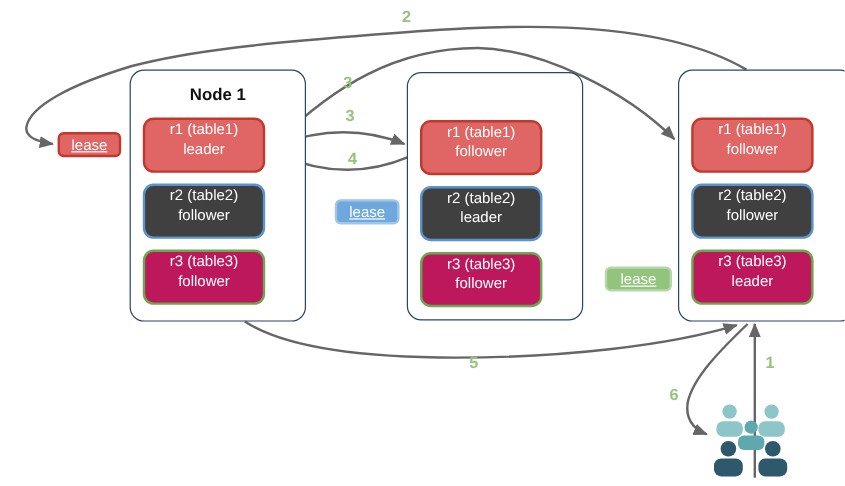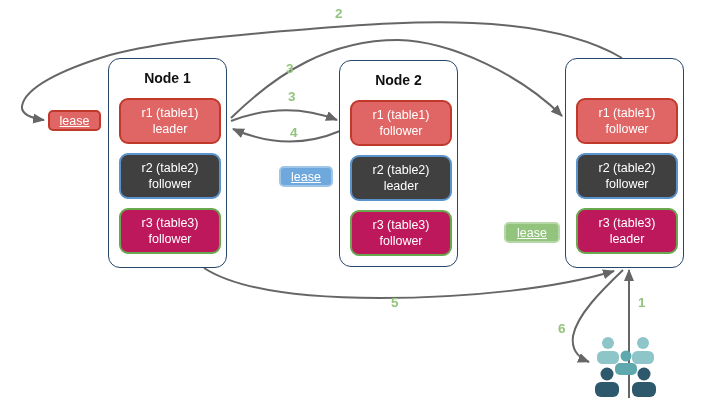--- a/index.html
+++ b/index.html
@@ -2,31 +2,31 @@
 <html><head>
 <meta charset="utf-8">
 <style>
   html,body{margin:0;padding:0;background:#ffffff;}
   .canvas{
     position:relative;width:704px;height:405px;background:#ffffff;
     font-family:"Liberation Sans",sans-serif;overflow:hidden;
   }
   .arrows-layer{position:absolute;left:0;top:0;width:704px;height:405px;}
   .node{
-    position:absolute;width:119px;height:210px;background:#ffffff;
+    position:absolute;width:147px;height:210px;background:#ffffff;
     border:1.5px solid #28456c;border-radius:12px;box-sizing:border-box;
   }
   .node-title{
     text-align:center;font-weight:bold;font-size:14px;color:#111111;
     margin-top:11px;
   }
   .replica{
     position:absolute;left:10px;width:102px;height:46px;border-radius:9px;
     color:#ffffff;text-align:center;display:flex;flex-direction:column;
-    justify-content:center;font-size:12.5px;line-height:1.3;
+    justify-content:flex-start;font-size:12.5px;line-height:1.3;
     border:2px solid transparent;box-sizing:border-box;
   }
   .replica .line{display:block;}
   .replica--red{background:#e06666;border-color:#c0392b;}
   .replica--blue{background:#404040;border-color:#5b93cc;}
   .replica--green{background:#be185d;border-color:#6aa84f;}
   .r-slot-0{top:39px;}
   .r-slot-1{top:94px;}
   .r-slot-2{top:149px;}
   .lease{
@@ -102,21 +102,20 @@
       <span class="line">r2 (table2)</span>
       <span class="line">follower</span>
     </div>
     <div class="replica replica--green r-slot-2">
       <span class="line">r3 (table3)</span>
       <span class="line">follower</span>
     </div>
   </div>
 
   <div class="node" style="left:339px;top:60px;height:207px;">
-    <div class="node-title">Node 2</div>
     <div class="replica replica--red r-slot-0">
       <span class="line">r1 (table1)</span>
       <span class="line">follower</span>
     </div>
     <div class="replica replica--blue r-slot-1">
       <span class="line">r2 (table2)</span>
       <span class="line">leader</span>
     </div>
     <div class="replica replica--green r-slot-2">
       <span class="line">r3 (table3)</span>

